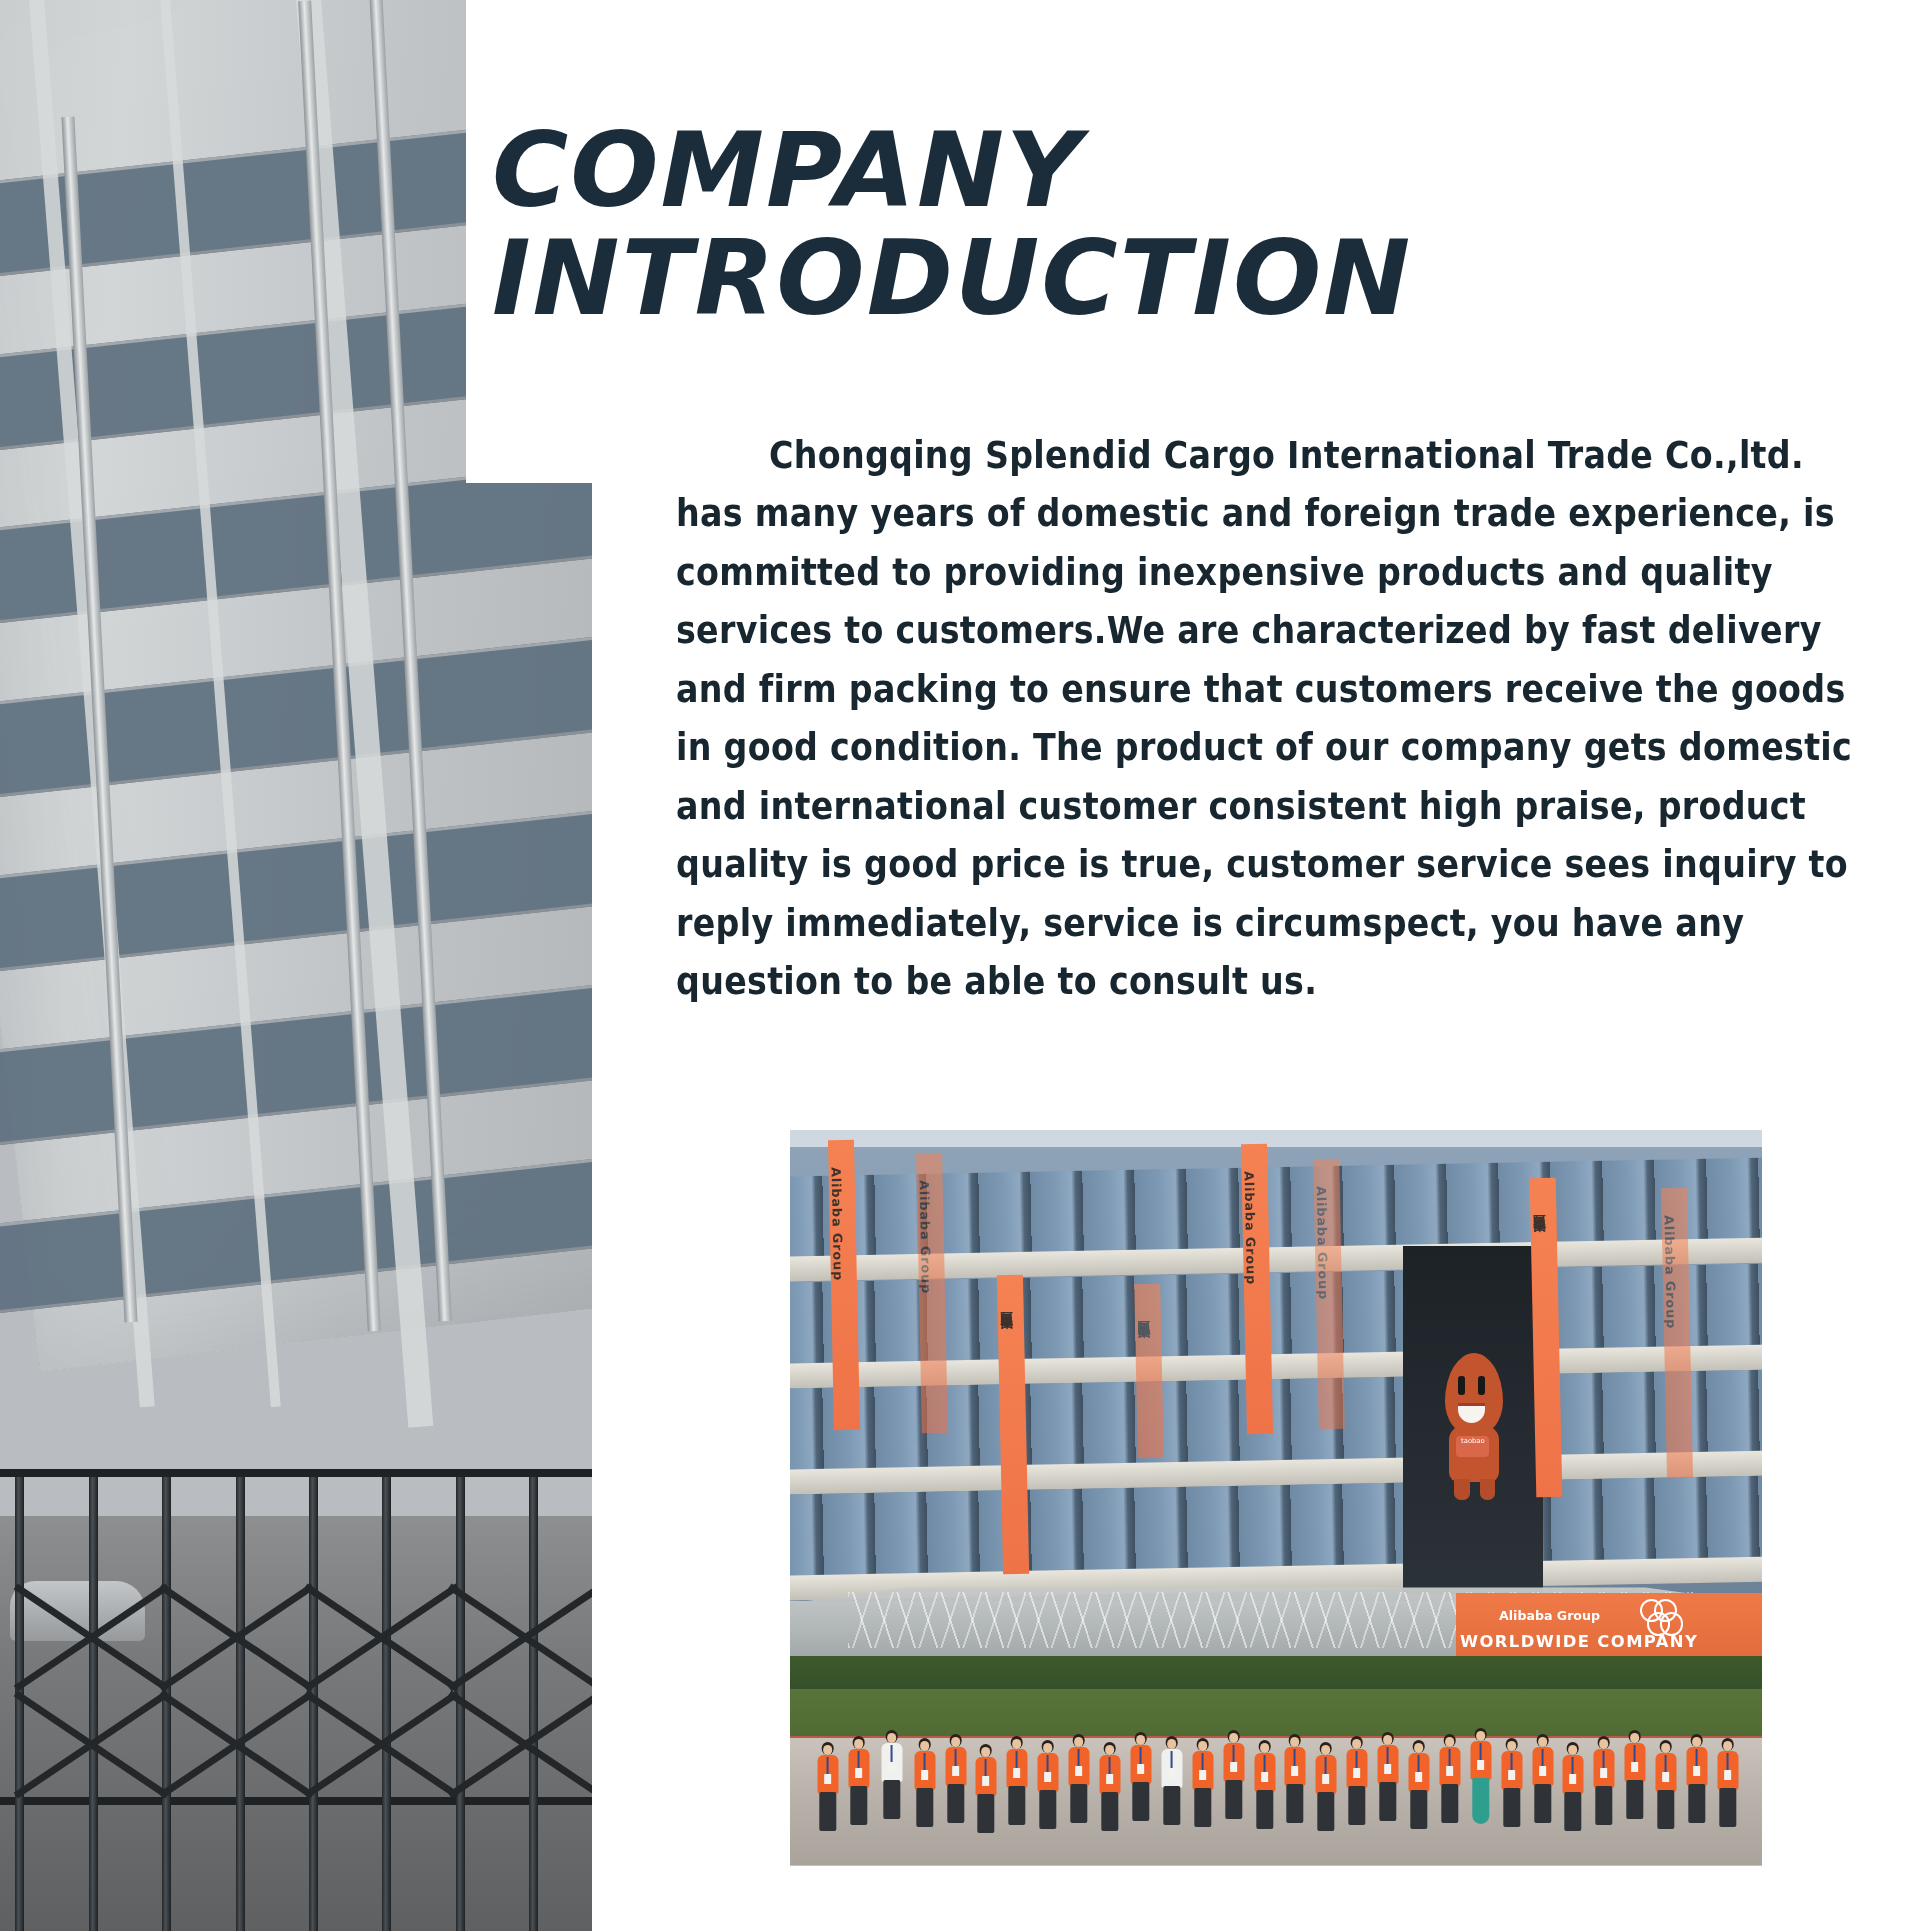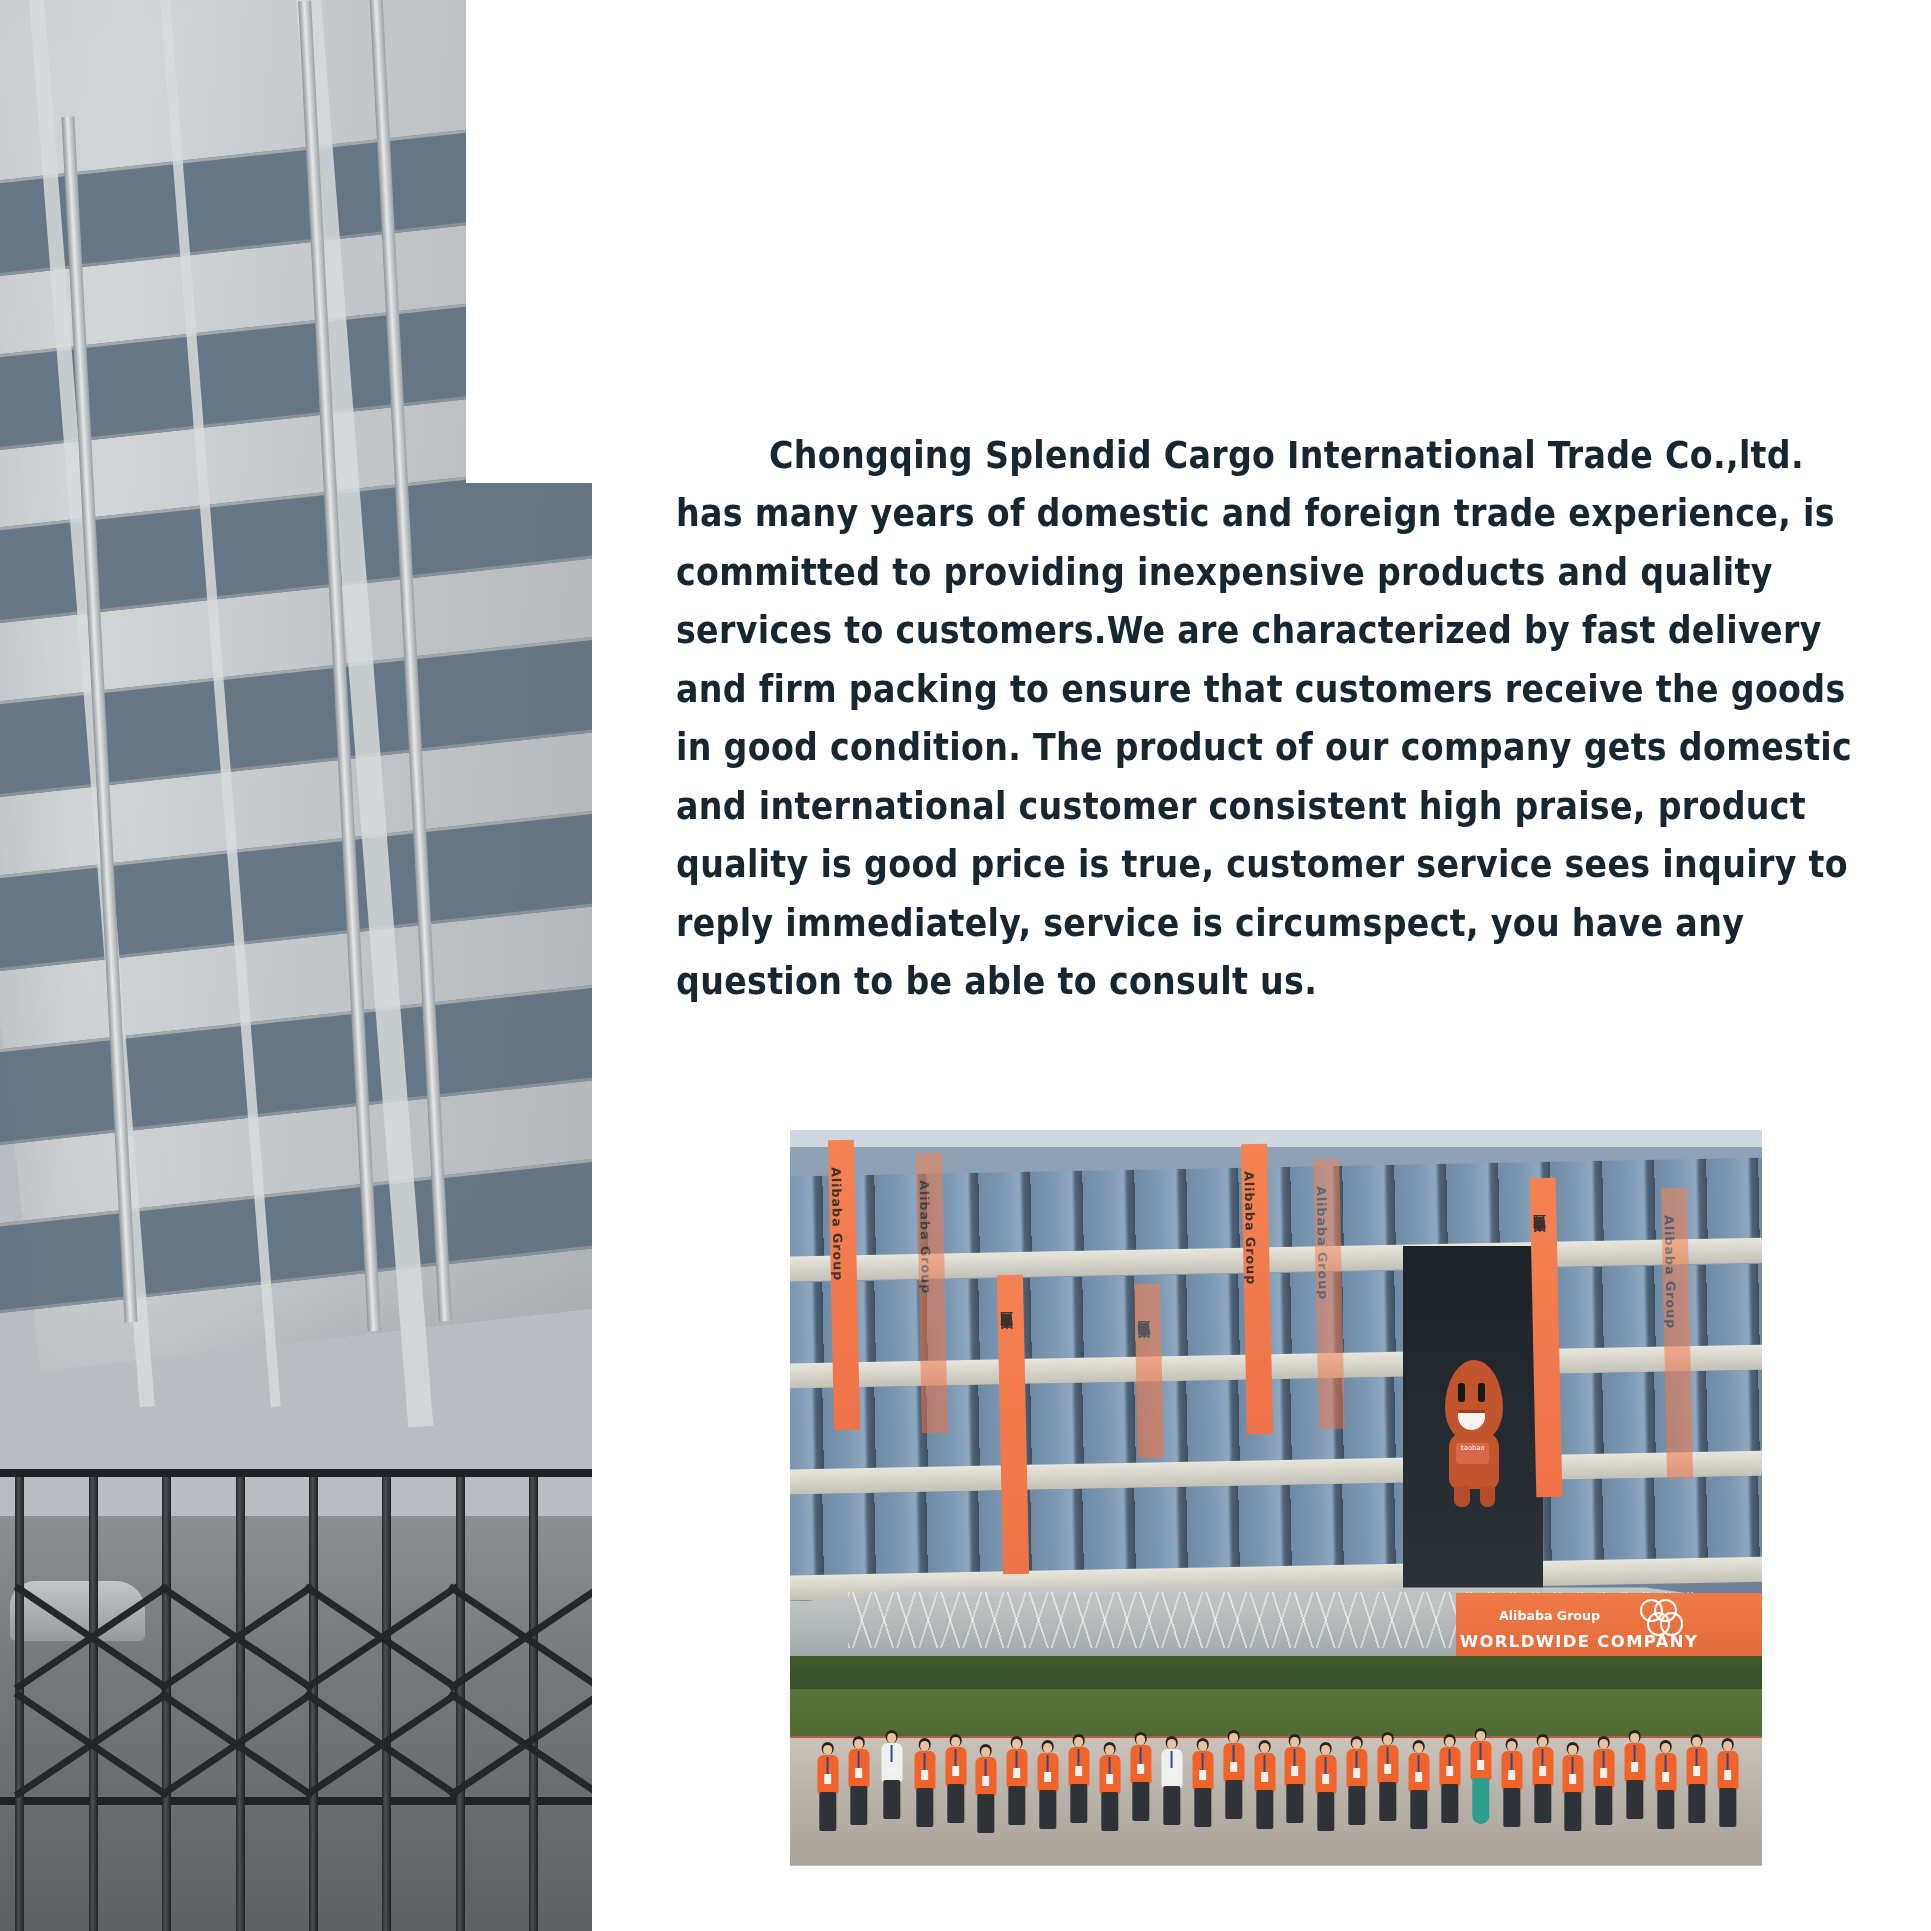--- a/index.html
+++ b/index.html
@@ -127,21 +127,21 @@
     writing-mode:vertical-rl;
     color:#2a2a2a;font-size:12.6px;font-weight:700;
     font-family:"DejaVu Sans","Liberation Sans",sans-serif;
     padding-top:27px;letter-spacing:1px;opacity:.9;
   }
   .ali-door{
     position:absolute;left:613px;top:116px;width:140px;height:348px;
     background:linear-gradient(180deg,#1d2227,#2b3238);
   }
   .ali-mascot{
-    position:absolute;left:649px;top:230px;width:70px;height:145px;
+    position:absolute;left:649px;top:223px;width:70px;height:145px;
   }
   .ali-mascot .head{
     position:absolute;left:5.8px;top:0;width:58px;height:83px;
     background:#c2542e;border-radius:50% 50% 46% 46%/58% 58% 42% 42%;
   }
   .ali-mascot .eye{position:absolute;top:23px;width:6.8px;height:19.3px;background:#16181a;border-radius:2.9px;}
   .ali-mascot .eye.l{left:19.3px;} .ali-mascot .eye.r{left:39px;}
   .ali-mascot .mouth{
     position:absolute;left:19.3px;top:50px;width:27px;height:17.4px;
     background:#f7f4ef;border-radius:0 0 15.4px 15.4px;
@@ -291,20 +291,24 @@
       <div class="lp-gate-x" style="left:290px;bottom:183px;width:183px;transform:rotate(34deg);"></div>
       <div class="lp-gate-x" style="left:290px;bottom:183px;width:183px;transform:rotate(-34deg);"></div>
       <div class="lp-gate-x" style="left:434px;bottom:183px;width:183px;transform:rotate(34deg);"></div>
       <div class="lp-gate-x" style="left:434px;bottom:183px;width:183px;transform:rotate(-34deg);"></div>
     </div>
   </div>
 
   <div class="white-panel"></div>
   <div class="white-panel-lower"></div>
 
+  <div class="title">
+    <span class="l1">COMPANY</span>
+    <span class="l2">INTRODUCTION</span>
+  </div>
 
   <div class="body-text">Chongqing Splendid Cargo International Trade Co.,ltd. has many years of domestic and foreign trade experience, is committed to providing inexpensive products and quality services to customers.We are characterized by fast delivery and firm packing to ensure that customers receive the goods in good condition. The product of our company gets domestic and international customer consistent high praise, product quality is good price is true, customer service sees inquiry to reply immediately, service is circumspect, you have any question to be able to consult us.</div>
 
   <div class="ali-photo">
     <div class="ali-sky"></div>
     <div class="ali-facade">
       <div class="ali-winrow" style="top:19.3px;"></div>
       <div class="ali-band" style="top:100px;"></div>
       <div class="ali-winrow" style="top:126px;"></div>
       <div class="ali-band" style="top:207px;"></div>

